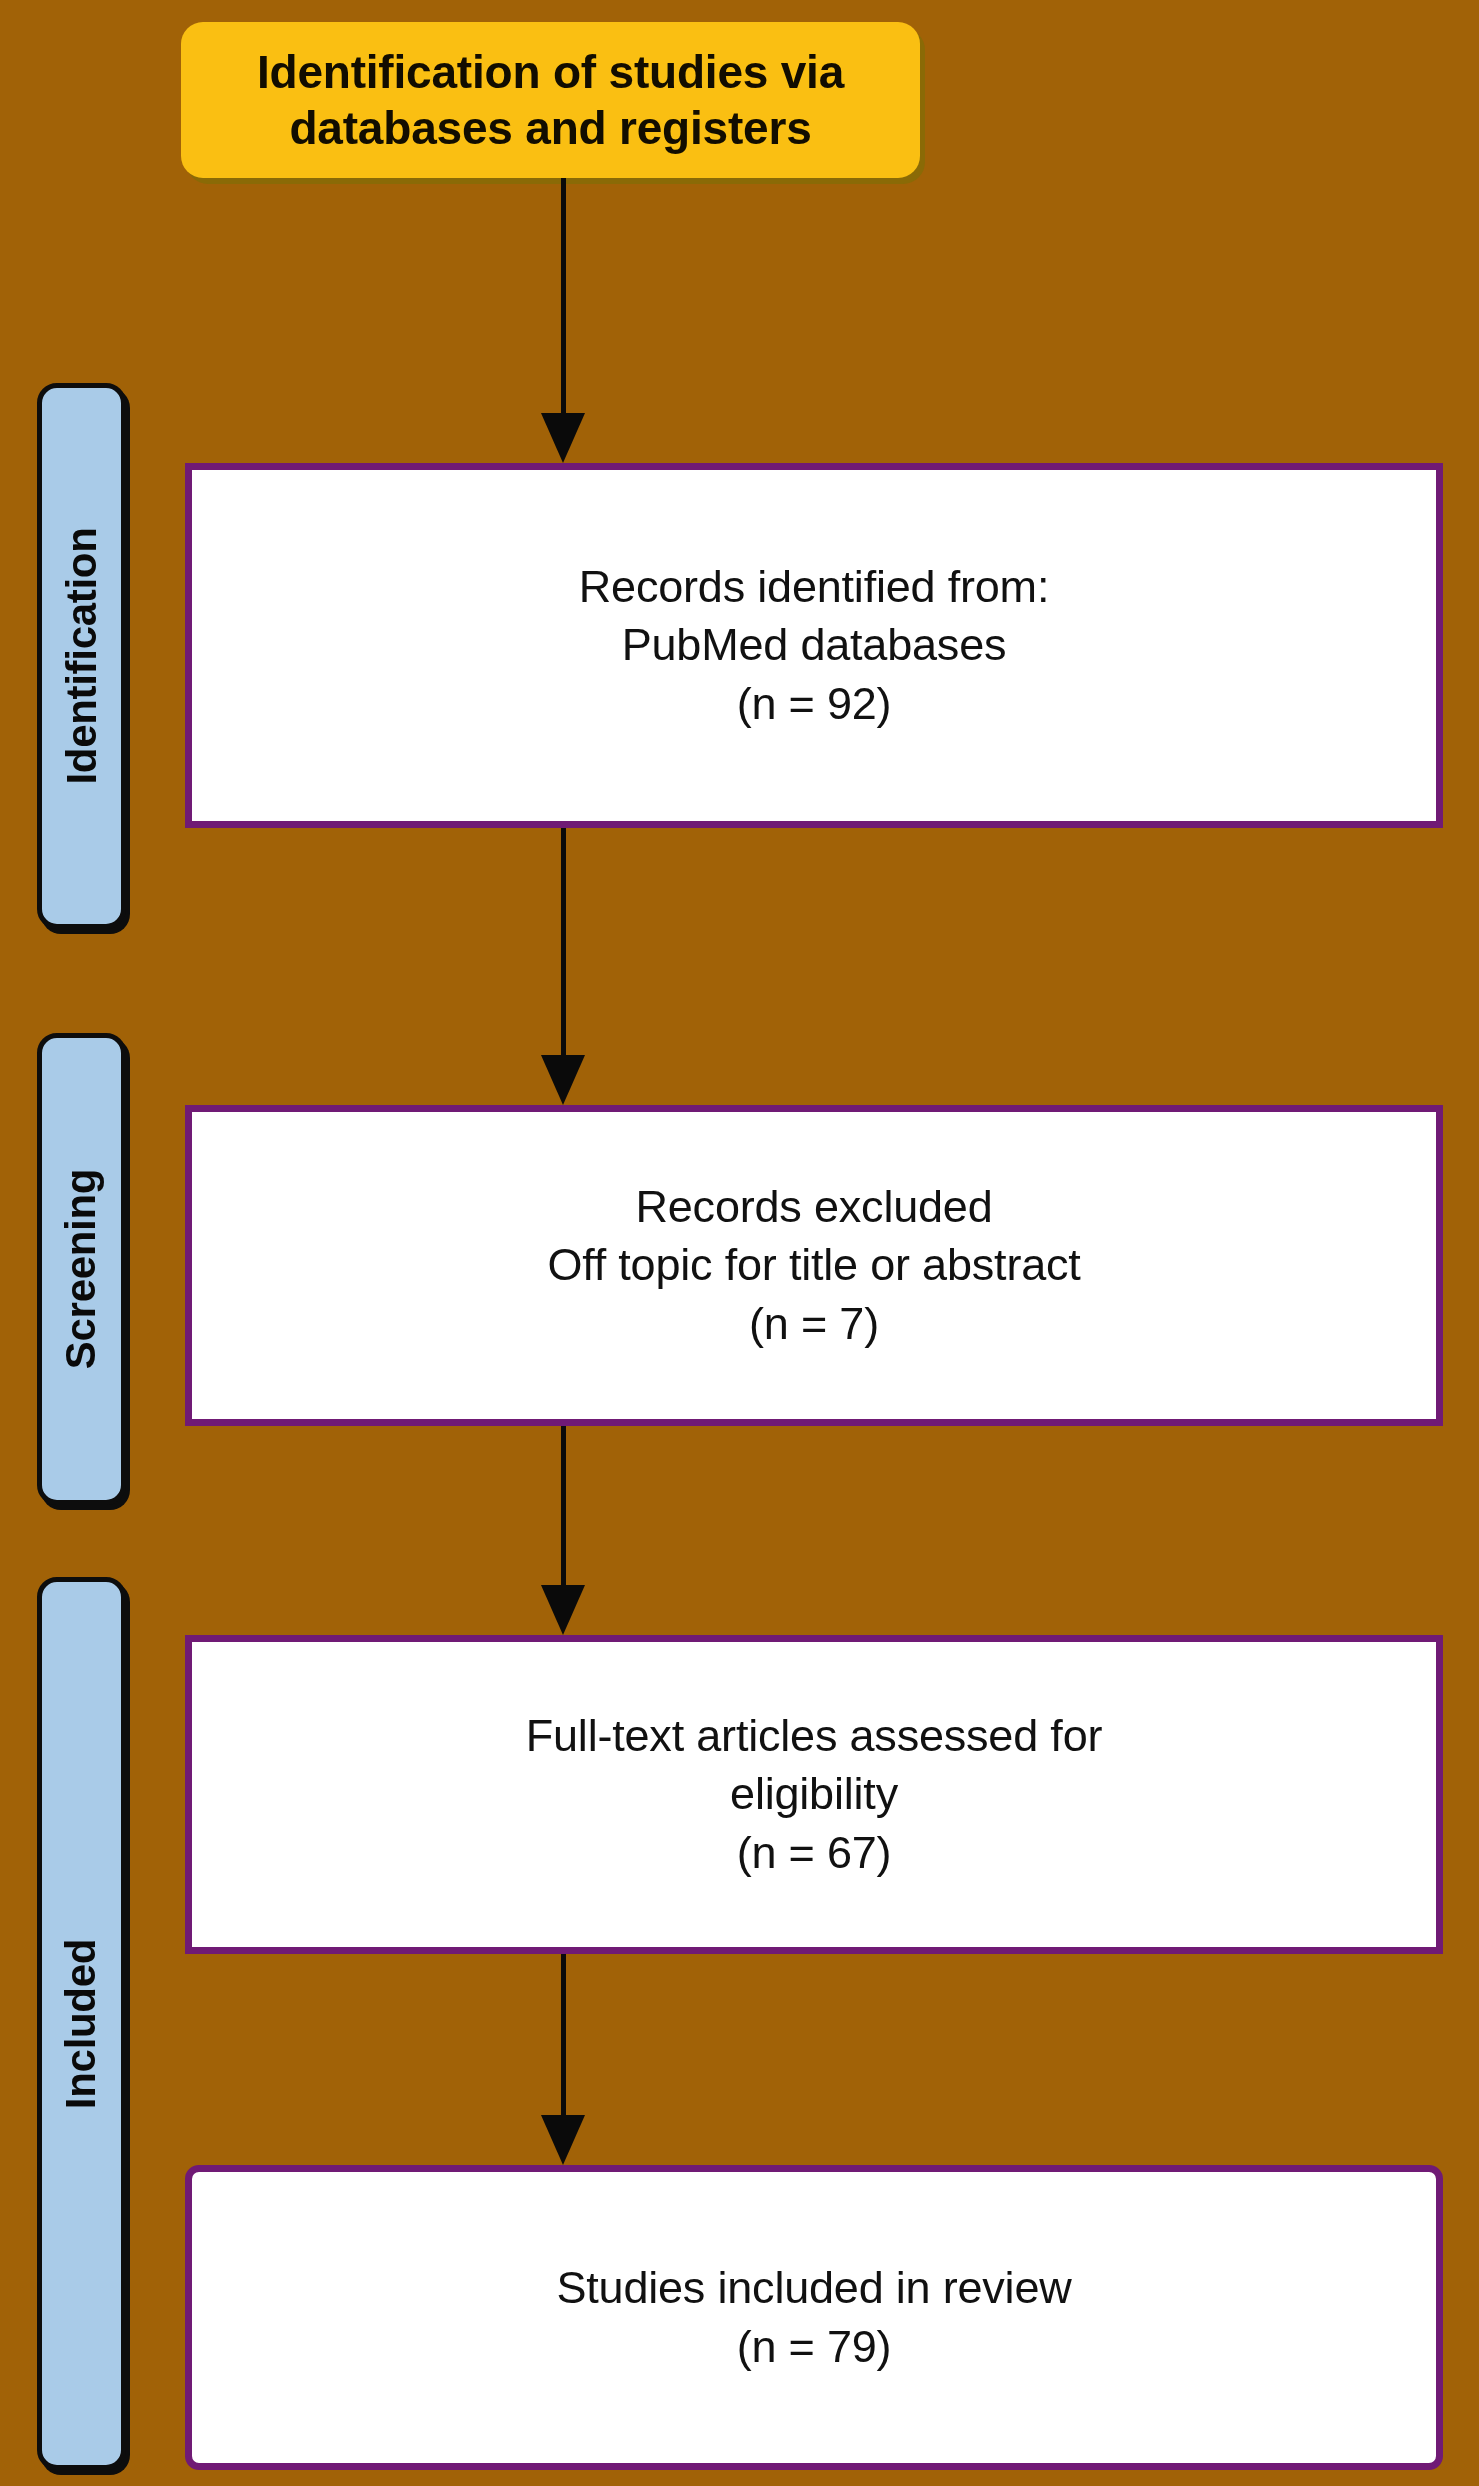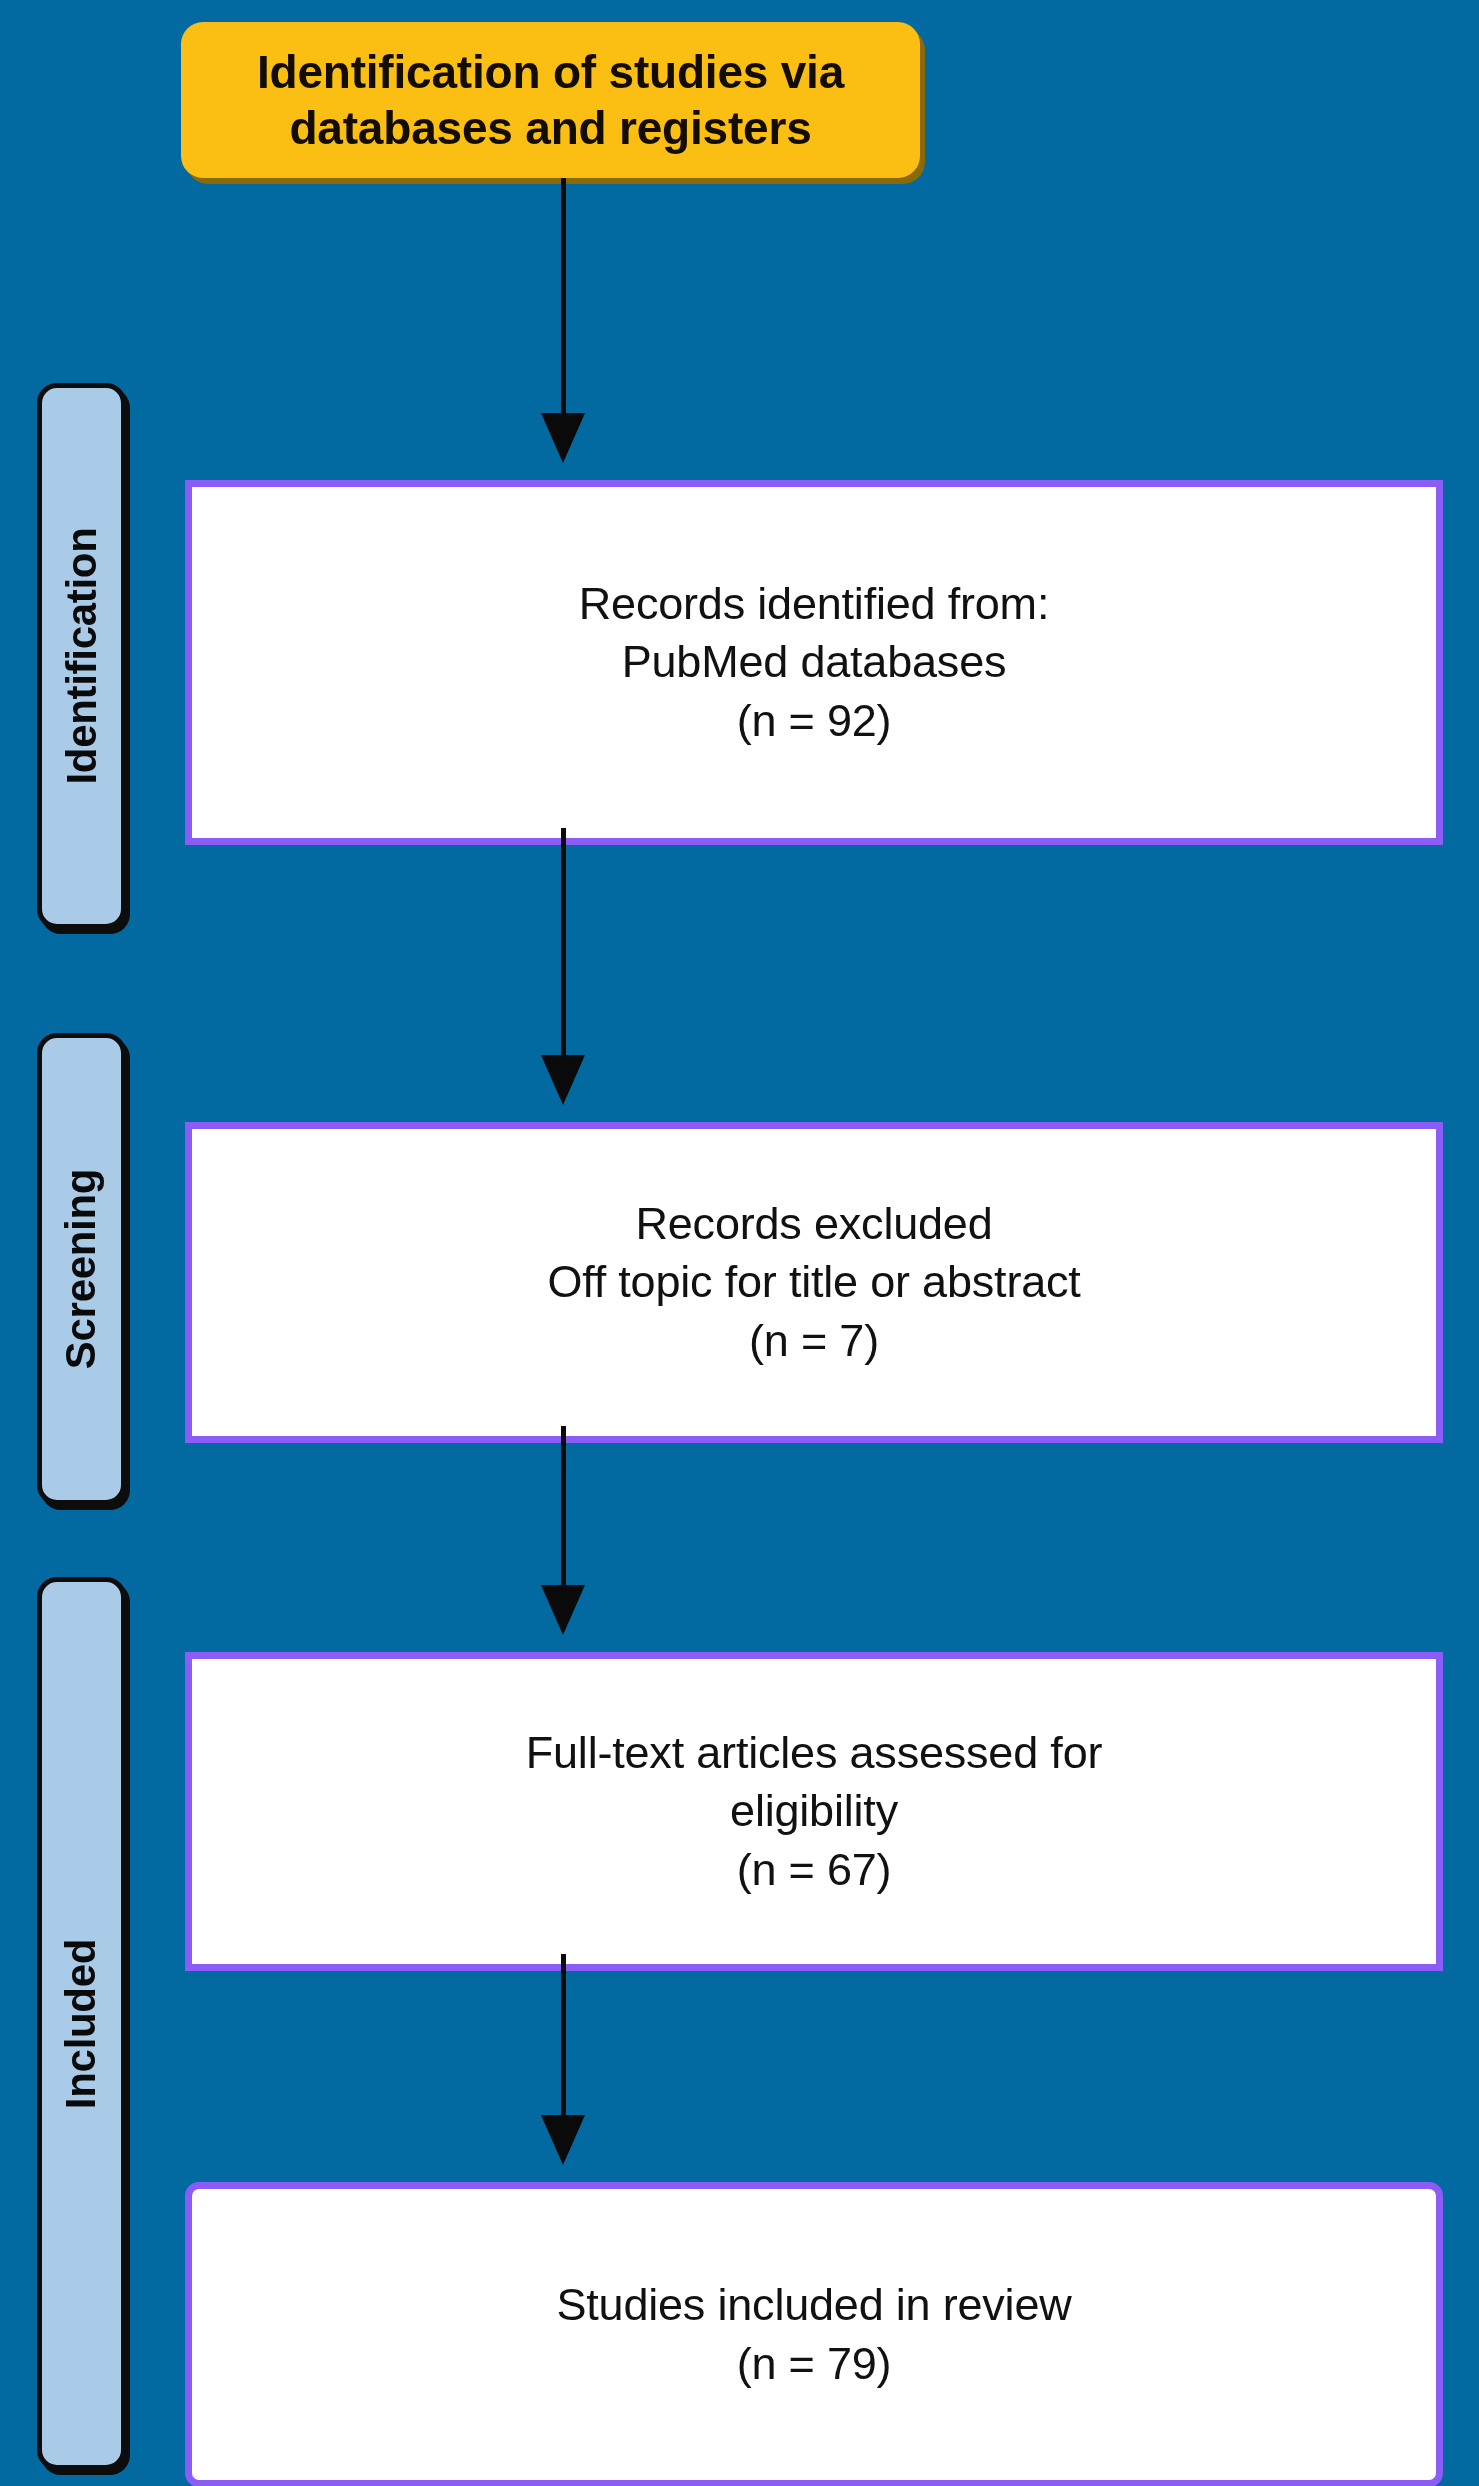--- a/index.html
+++ b/index.html
@@ -10,21 +10,21 @@
   }
   body {
     font-family: "Liberation Sans", sans-serif;
     -webkit-font-smoothing: antialiased;
   }
 
   #page {
     position: relative;
     width: 1479px;
     height: 2486px;
-    background: #0369a1;
+    background: #a16207;
     overflow: hidden;
   }
 
   
   .section-header {
     position: absolute;
     left: 181px;
     top: 22px;
     width: 739px;
     height: 156px;
@@ -73,27 +73,26 @@
   #tab-identification { top: 383px;  height: 546px; }
   #tab-screening      { top: 1033px; height: 472px; }
   #tab-included       { top: 1577px; height: 893px; }
 
   
   .flow-box {
     position: absolute;
     left: 185px;
     width: 1258px;
     background: #ffffff;
-    border: 7px solid #8b5cf6;
+    border: 7px solid #701a75;
     box-sizing: border-box;
     display: flex;
     align-items: center;
     justify-content: center;
     padding: 10px 24px;
-    margin-top: 17px;
   }
   .flow-box-text {
     font-size: 45px;
     line-height: 1.30;
     color: #111111;
     text-align: center;
     letter-spacing: -0.2px;
   }
   #box-identified { top: 463px;  height: 365px; }
   #box-excluded   { top: 1105px; height: 321px; }

